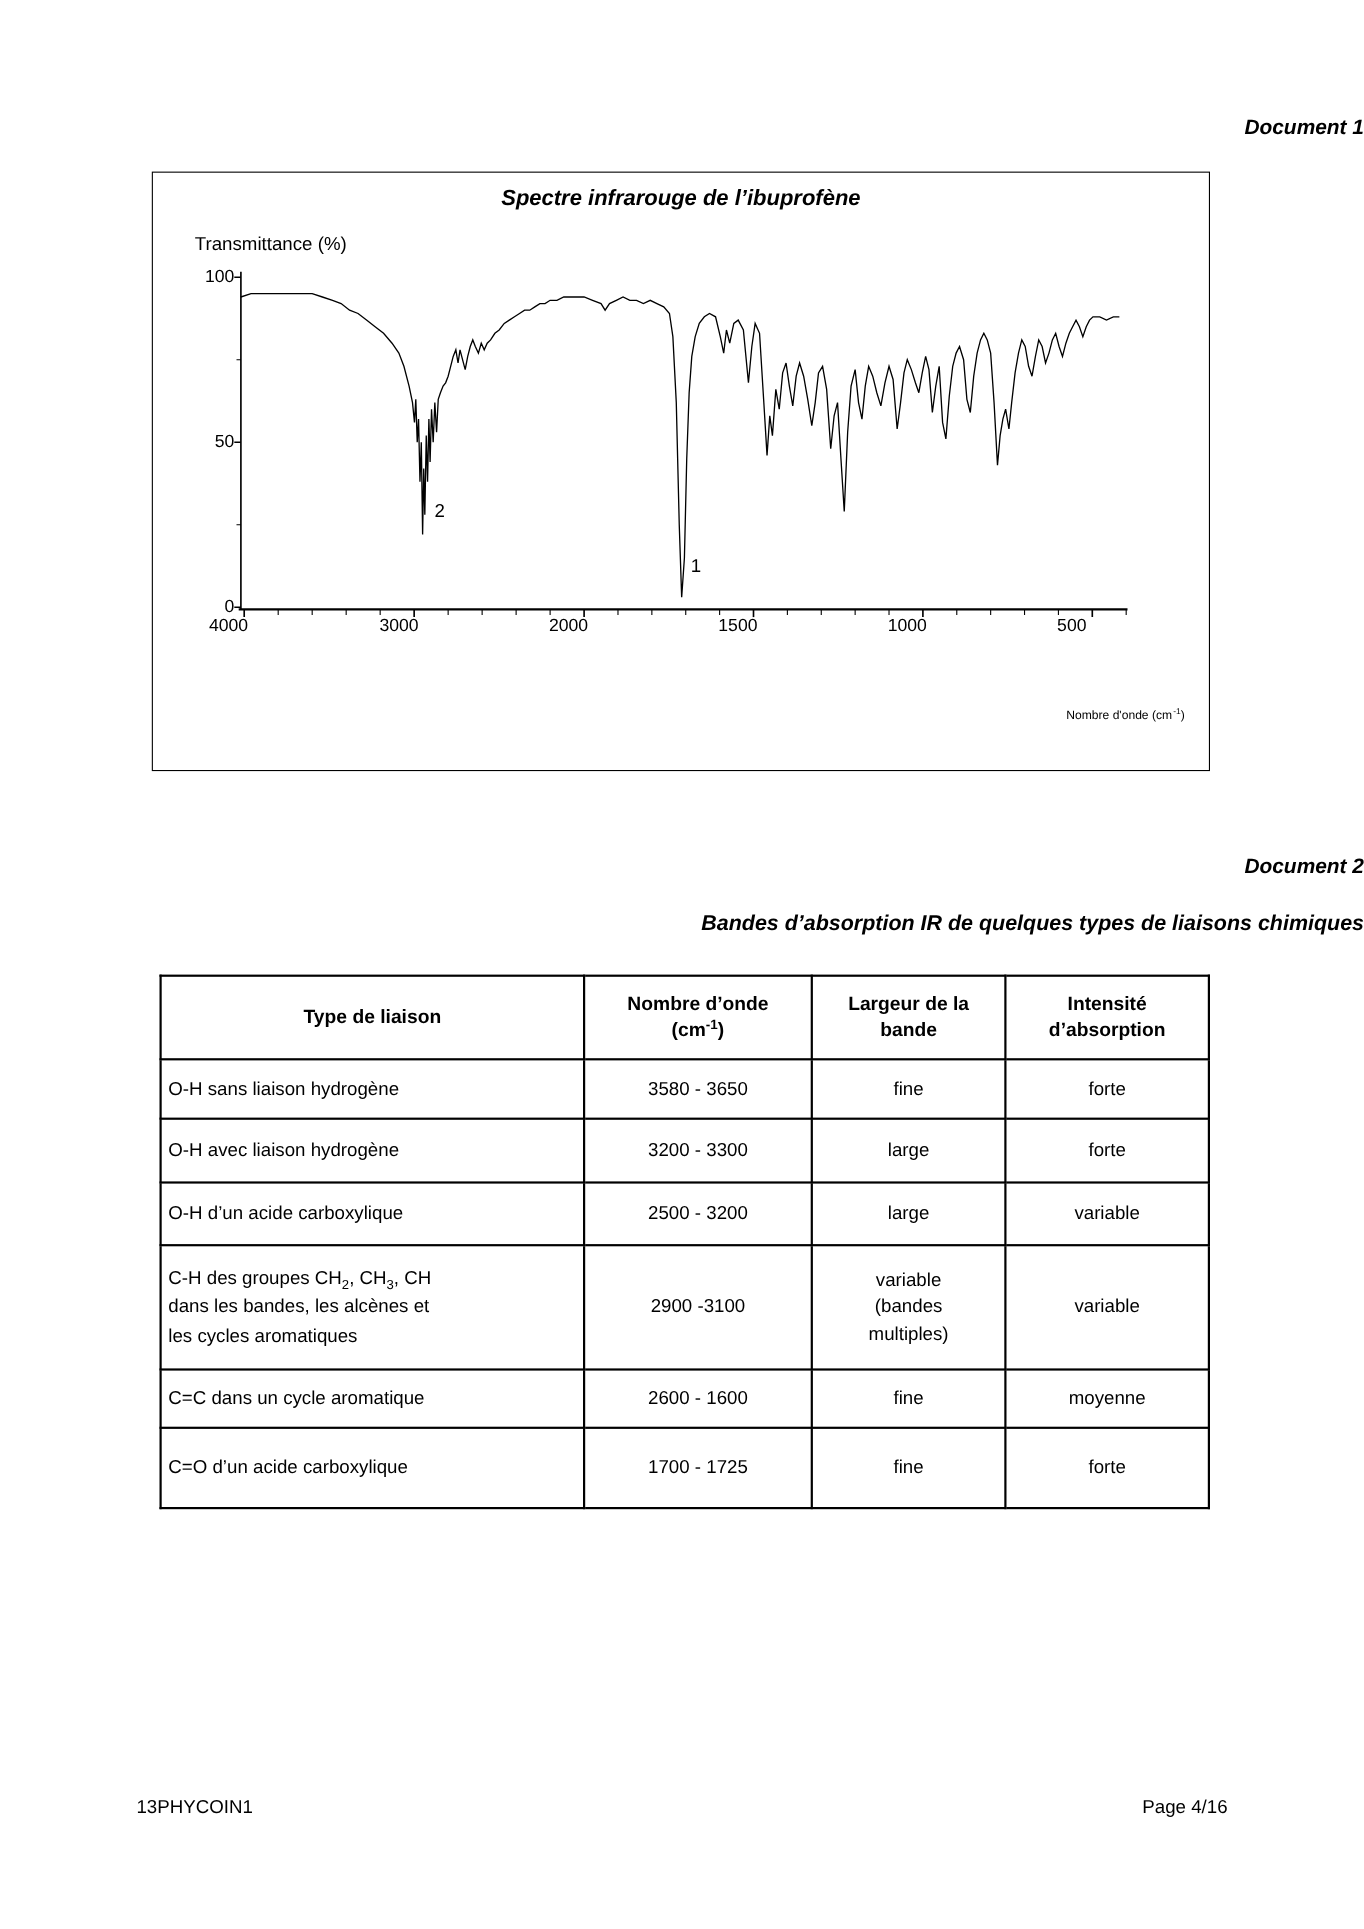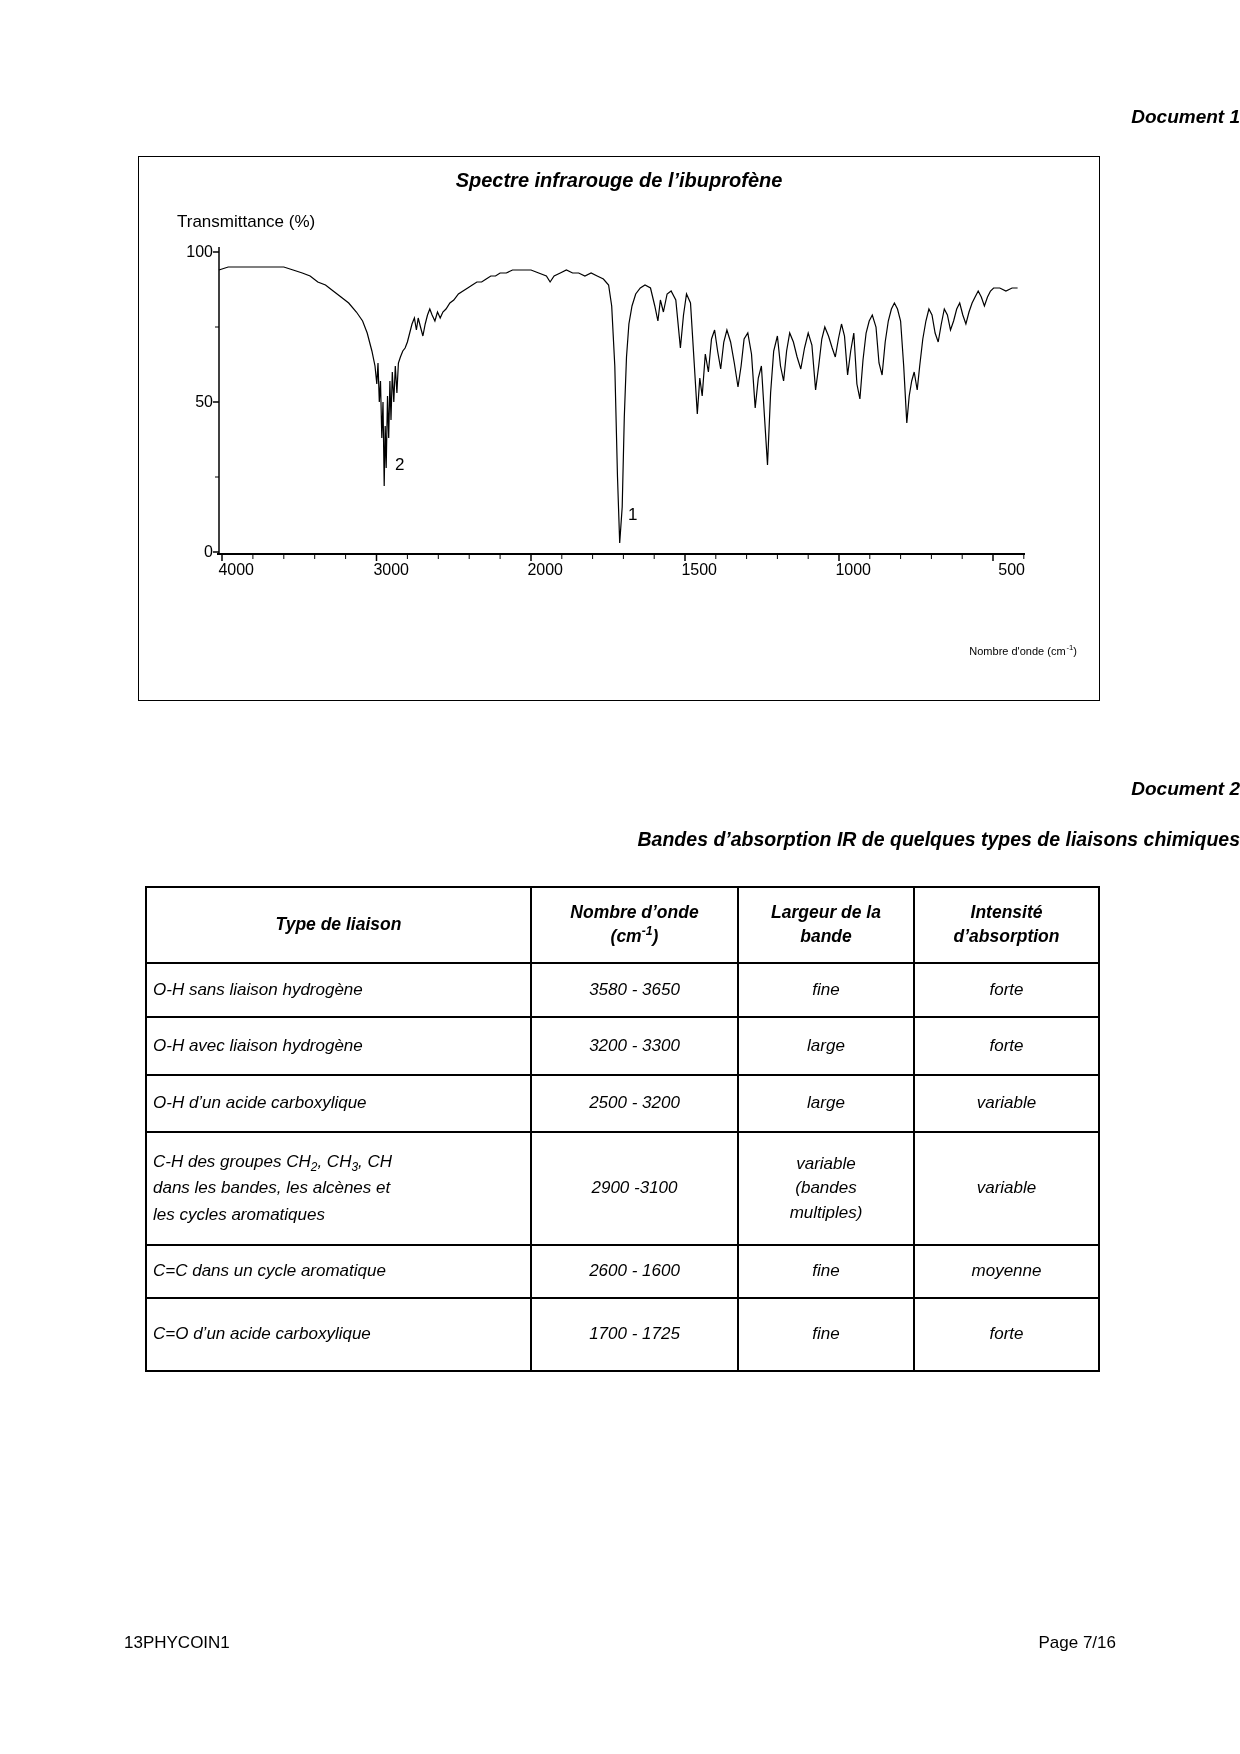--- a/index.html
+++ b/index.html
@@ -21,38 +21,37 @@
     position:absolute;top:12px;left:0;width:100%;text-align:center;
     font-weight:bold;font-style:italic;font-size:20px;
   }
   .ylabel{
     position:absolute;left:38px;top:55px;font-size:17px;
   }
   .ytick{
     position:absolute;width:40px;text-align:right;font-size:16px;
   }
   .xtick{
-    position:absolute;width:64px;text-align:right;font-size:16px;top:404px;
+    position:absolute;width:64px;text-align:left;font-size:16px;top:404px;
   }
   .peak-label{
     position:absolute;font-size:17px;
   }
   .xlabel{
     position:absolute;top:488px;right:22px;font-size:11px;text-align:right;
   }
   sup.small{font-size:70%;vertical-align:super;line-height:0;}
   sub.small{font-size:70%;vertical-align:sub;line-height:0;}
   #spectrum-svg{position:absolute;left:0;top:0;}
 
   
   .bonds-table{
     position:absolute;left:145px;top:886px;width:953px;
     border-collapse:collapse;table-layout:fixed;
     font-size:17px;
-    font-style:italic;
   }
   .bonds-table th,.bonds-table td{
     border:2px solid #000;vertical-align:middle;
     padding:2px 6px;box-sizing:border-box;
   }
   .bonds-table th{font-weight:bold;text-align:center;font-size:17.5px;line-height:1.35;}
   .col-liaison{width:385px;}
   .col-nombre{width:207px;}
   .col-largeur{width:176px;}
   .col-intensite{width:185px;}
@@ -180,14 +179,14 @@
     <td class="cell-liaison">C=O d’un acide carboxylique</td>
     <td class="cell-center">1700 - 1725</td>
     <td class="cell-center">fine</td>
     <td class="cell-center">forte</td>
   </tr>
 </tbody>
   </table>
 
 <div class="footer">
   <span>13PHYCOIN1</span>
-  <span>Page 7/16</span>
+  <span>Page 4/16</span>
 </div>
 
 </body></html>

